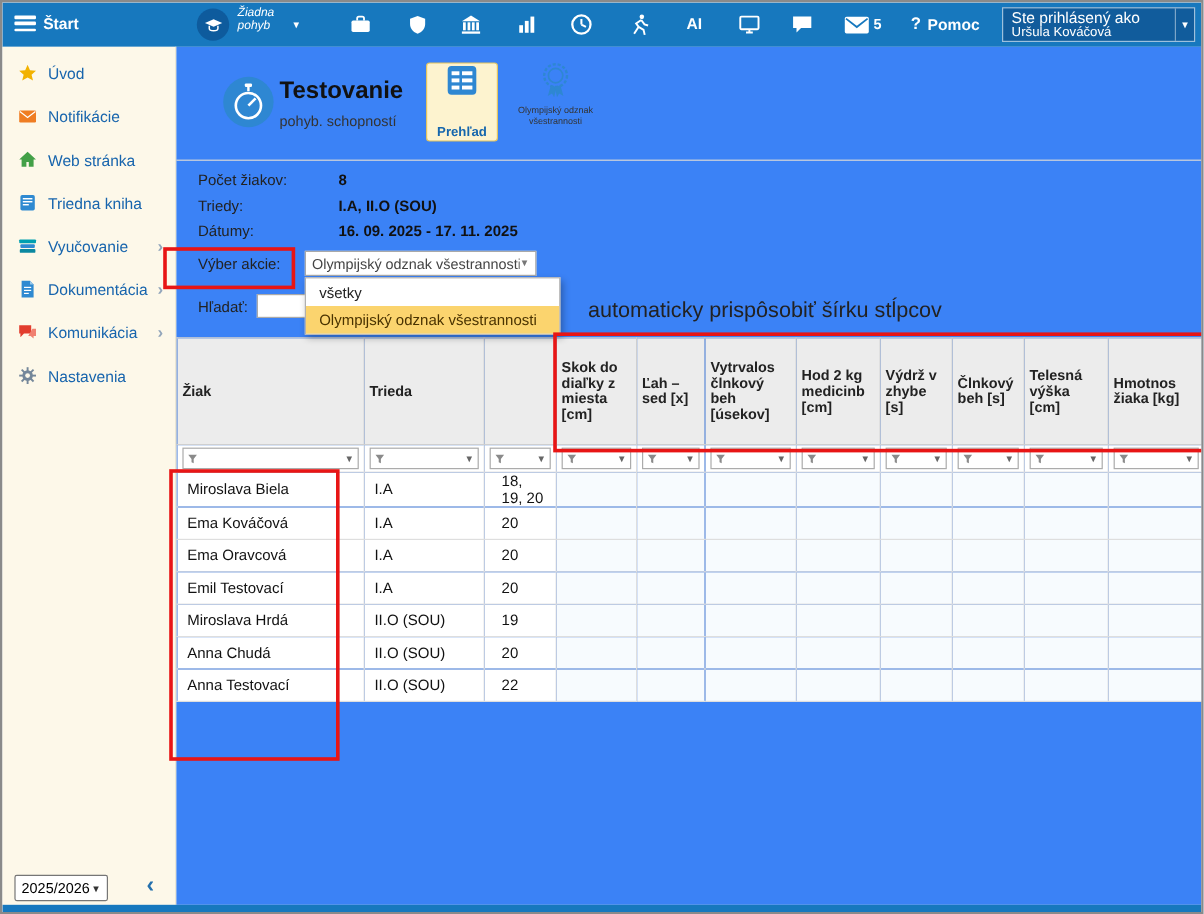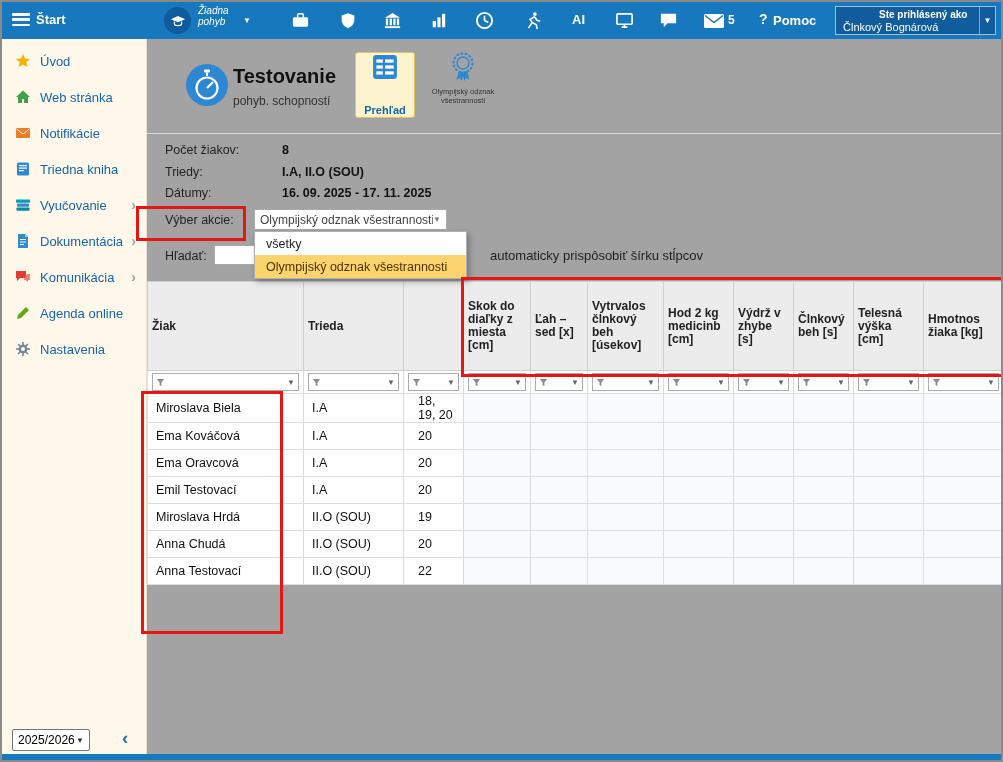--- a/index.html
+++ b/index.html
@@ -13,51 +13,51 @@
   .cap-circle{position:absolute;left:162px;top:5px;width:27px;height:27px;border-radius:50%;background:#0e5b9d;display:flex;align-items:center;justify-content:center;}
   .tb-lesson{position:absolute;left:196px;top:3px;font-size:10px;line-height:11px;font-style:italic;}
   .tb-caret{position:absolute;left:241px;top:14px;font-size:8px;}
   .tbicon{position:absolute;top:8px;width:21px;height:21px;display:flex;align-items:center;justify-content:center;cursor:pointer;}
   .tb-ai{position:absolute;left:570px;top:10px;font-size:13px;font-weight:bold;cursor:pointer;}
   .tb-count{position:absolute;left:726px;top:11px;font-size:12px;font-weight:bold;}
   .tb-q{position:absolute;left:757px;top:9px;font-size:14px;font-weight:bold;cursor:pointer;}
   .tb-help{position:absolute;left:771px;top:11px;font-size:13px;font-weight:bold;cursor:pointer;}
   .loginbox{position:absolute;left:833px;top:4px;width:161px;height:29px;background:#115c9c;border:1px solid #9dc0dd;box-sizing:border-box;display:flex;align-items:stretch;cursor:pointer;}
   .login-txt{flex:1;padding:2px 7px;overflow:hidden;}
-  .login-l1{font-size:10px;font-weight:bold;line-height:12px;margin-left:36px;}
+  .login-l1{font-size:13px;font-weight:normal;line-height:12px;}
   .login-l2{font-size:11px;line-height:12px;white-space:nowrap;}
   .login-caret{width:15px;border-left:1px solid rgba(255,255,255,.45);display:flex;align-items:center;justify-content:center;font-size:8px;}
 
   
   .sidebar{position:absolute;left:0;top:37px;width:145px;bottom:6px;background:#fdf8e9;border-right:1px solid #e7e1cd;box-sizing:border-box;padding-top:4px;}
   .sb-item{position:relative;height:36px;display:flex;align-items:center;padding-left:13px;gap:9px;color:#1865ad;font-size:13px;cursor:pointer;}
   .sb-item svg{flex:0 0 auto;}
   .sb-chev{position:absolute;right:10px;color:#93a6bb;font-size:14px;font-weight:bold;}
   .yearsel{position:absolute;left:10px;top:690px;width:78px;height:22px;border:1px solid #767676;background:#fff;border-radius:2px;display:flex;align-items:center;justify-content:space-between;padding:0 5px;font-size:12px;color:#000;box-sizing:border-box;cursor:pointer;}
   .collapse{position:absolute;left:120px;top:688px;color:#2470ad;font-size:19px;font-weight:bold;cursor:pointer;}
 
   
-  .main{position:absolute;left:145px;top:37px;right:0;bottom:6px;background:#a3a3a3;}
+  .main{position:absolute;left:145px;top:37px;right:0;bottom:6px;background:#3b82f6;}
   .mheader{position:absolute;left:0;top:0;right:0;height:94px;border-bottom:1px solid #d8d8d8;}
   .stopwatch{position:absolute;left:38px;top:24px;}
   .mtitle{position:absolute;left:86px;top:26px;font-size:20px;font-weight:bold;color:#111;}
   .msub{position:absolute;left:86px;top:55px;font-size:12px;color:#333;}
   .btn-overview{position:absolute;left:208px;top:13px;width:58px;height:64px;background:#fdf3cf;border:1px solid #e2c35f;border-radius:3px;display:flex;flex-direction:column;align-items:center;justify-content:center;gap:4px;cursor:pointer;}
   .btn-overview .lbl{font-size:11px;font-weight:bold;color:#1566ad;margin-top:20px;}
   .badge-tab{position:absolute;left:283px;top:12px;width:66px;display:flex;flex-direction:column;align-items:center;cursor:pointer;}
   .badge-tab .lbl{margin-top:3px;font-size:7.5px;line-height:8.5px;color:#333;text-align:center;}
 
   .inforow{position:absolute;left:0;font-size:12.5px;color:#222;}
   .inforow .lab{position:absolute;left:18px;top:0;white-space:nowrap;}
   .inforow .val{position:absolute;left:135px;top:0;font-weight:bold;color:#111;white-space:nowrap;}
   .action-label{position:absolute;left:18px;top:174px;font-size:12.5px;color:#222;}
   .action-select{position:absolute;left:107px;top:170px;width:193px;height:21px;border:1px solid #a9a9a9;background:#fff;box-sizing:border-box;display:flex;align-items:center;justify-content:space-between;padding:0 5px;font-size:12px;color:#444;cursor:pointer;}
   .search-label{position:absolute;left:18px;top:210px;font-size:12.5px;color:#222;}
   .search-input{position:absolute;left:67px;top:206px;width:133px;height:20px;border:1px solid #a9a9a9;box-sizing:border-box;font-size:12px;padding:0 4px;font-family:"Liberation Sans",sans-serif;}
-  .autofit{position:absolute;left:343px;top:209px;font-size:13px;color:#222;}
+  .autofit{position:absolute;left:343px;top:209px;font-size:18px;color:#222;}
 
   .dropdown{position:absolute;left:107px;top:192px;width:211px;background:#fff;border:1px solid #b0b0b0;box-shadow:2px 3px 6px rgba(0,0,0,.3);z-index:50;}
   .dd-opt{height:23px;display:flex;align-items:center;padding-left:11px;font-size:12.5px;color:#222;cursor:pointer;}
   .dd-opt.selected{background:#fbd46e;color:#4a3300;}
 
   
   .tablewrap{position:absolute;left:0;top:242px;width:856px;}
   table{border-collapse:collapse;table-layout:fixed;width:856px;}
   th,td{border:1px solid #dedede;box-sizing:border-box;overflow:hidden;}
   thead th{background:#ececec;border-color:#cfcfcf;font-size:12px;font-weight:bold;color:#222;text-align:left;vertical-align:middle;padding:3px 4px;line-height:13px;height:89px;}
@@ -155,45 +155,45 @@
           <path d="M2 2.5l9 7 9-7" stroke="#1778be" stroke-width="1.5" fill="none"></path>
         </svg>
     </div>
     <div class="tb-count">5</div>
     <div class="tb-q">?</div>
     <div class="tb-help">Pomoc</div>
 
     <div class="loginbox">
       <div class="login-txt">
         <div class="login-l1">Ste prihlásený ako</div>
-        <div class="login-l2">Člnkový Bognárová</div>
+        <div class="login-l2">Uršula Kováčová</div>
       </div>
       <div class="login-caret">▼</div>
     </div>
   </div>
 
   <div class="sidebar">
     <div class="sb-item">
       <svg width="16" height="16" viewBox="0 0 16 16">
           <path d="M8 1l2 4.5 5 .5-3.7 3.3L12.5 14 8 11.5 3.5 14l1.2-4.7L1 6l5-.5z" fill="#f2b200"></path>
         </svg>
       <span>Úvod</span>
     </div>
     <div class="sb-item">
       <svg width="16" height="16" viewBox="0 0 16 16">
-          <path d="M8 1.5L1 8h2v6h4v-4h2v4h4V8h2z" fill="#43a047"></path>
-        </svg>
-      <span>Web stránka</span>
-    </div>
-    <div class="sb-item">
-      <svg width="16" height="16" viewBox="0 0 16 16">
           <rect x="1" y="3" width="14" height="10" rx="1" fill="#ef7d23"></rect>
           <path d="M1.5 4l6.5 5 6.5-5" stroke="#fff" fill="none"></path>
         </svg>
       <span>Notifikácie</span>
+    </div>
+    <div class="sb-item">
+      <svg width="16" height="16" viewBox="0 0 16 16">
+          <path d="M8 1.5L1 8h2v6h4v-4h2v4h4V8h2z" fill="#43a047"></path>
+        </svg>
+      <span>Web stránka</span>
     </div>
     <div class="sb-item">
       <svg width="16" height="16" viewBox="0 0 16 16">
           <rect x="2" y="1.5" width="12" height="13" rx="1.5" fill="#2f8ad1"></rect>
           <rect x="4" y="4" width="8" height="1.2" fill="#fff"></rect>
           <rect x="4" y="6.5" width="8" height="1.2" fill="#fff"></rect>
           <rect x="4" y="9" width="5" height="1.2" fill="#fff"></rect>
         </svg>
       <span>Triedna kniha</span>
     </div>
@@ -217,26 +217,20 @@
       <span>Dokumentácia</span>
       <span class="sb-chev">›</span>
     </div>
     <div class="sb-item">
       <svg width="16" height="16" viewBox="0 0 16 16">
           <path d="M1 2h10v7H5L2 12V9H1z" fill="#e23d2e"></path>
           <path d="M12 5h3v6h-2v2l-2.5-2H8.5" fill="#f08070"></path>
         </svg>
       <span>Komunikácia</span>
       <span class="sb-chev">›</span>
-    </div>
-    <div class="sb-item">
-      <svg width="16" height="16" viewBox="0 0 16 16">
-          <path d="M2 14l1-4 8-8 3 3-8 8z" fill="#63a616"></path>
-        </svg>
-      <span>Agenda online</span>
     </div>
     <div class="sb-item">
       <svg width="16" height="16" viewBox="0 0 16 16">
           <g fill="#74879a">
             <rect x="7.2" y="1" width="1.6" height="14"></rect>
             <rect x="1" y="7.2" width="14" height="1.6"></rect>
             <rect x="7.2" y="1" width="1.6" height="14" transform="rotate(45 8 8)"></rect>
             <rect x="7.2" y="1" width="1.6" height="14" transform="rotate(-45 8 8)"></rect>
             <circle cx="8" cy="8" r="4.4"></circle>
           </g>

